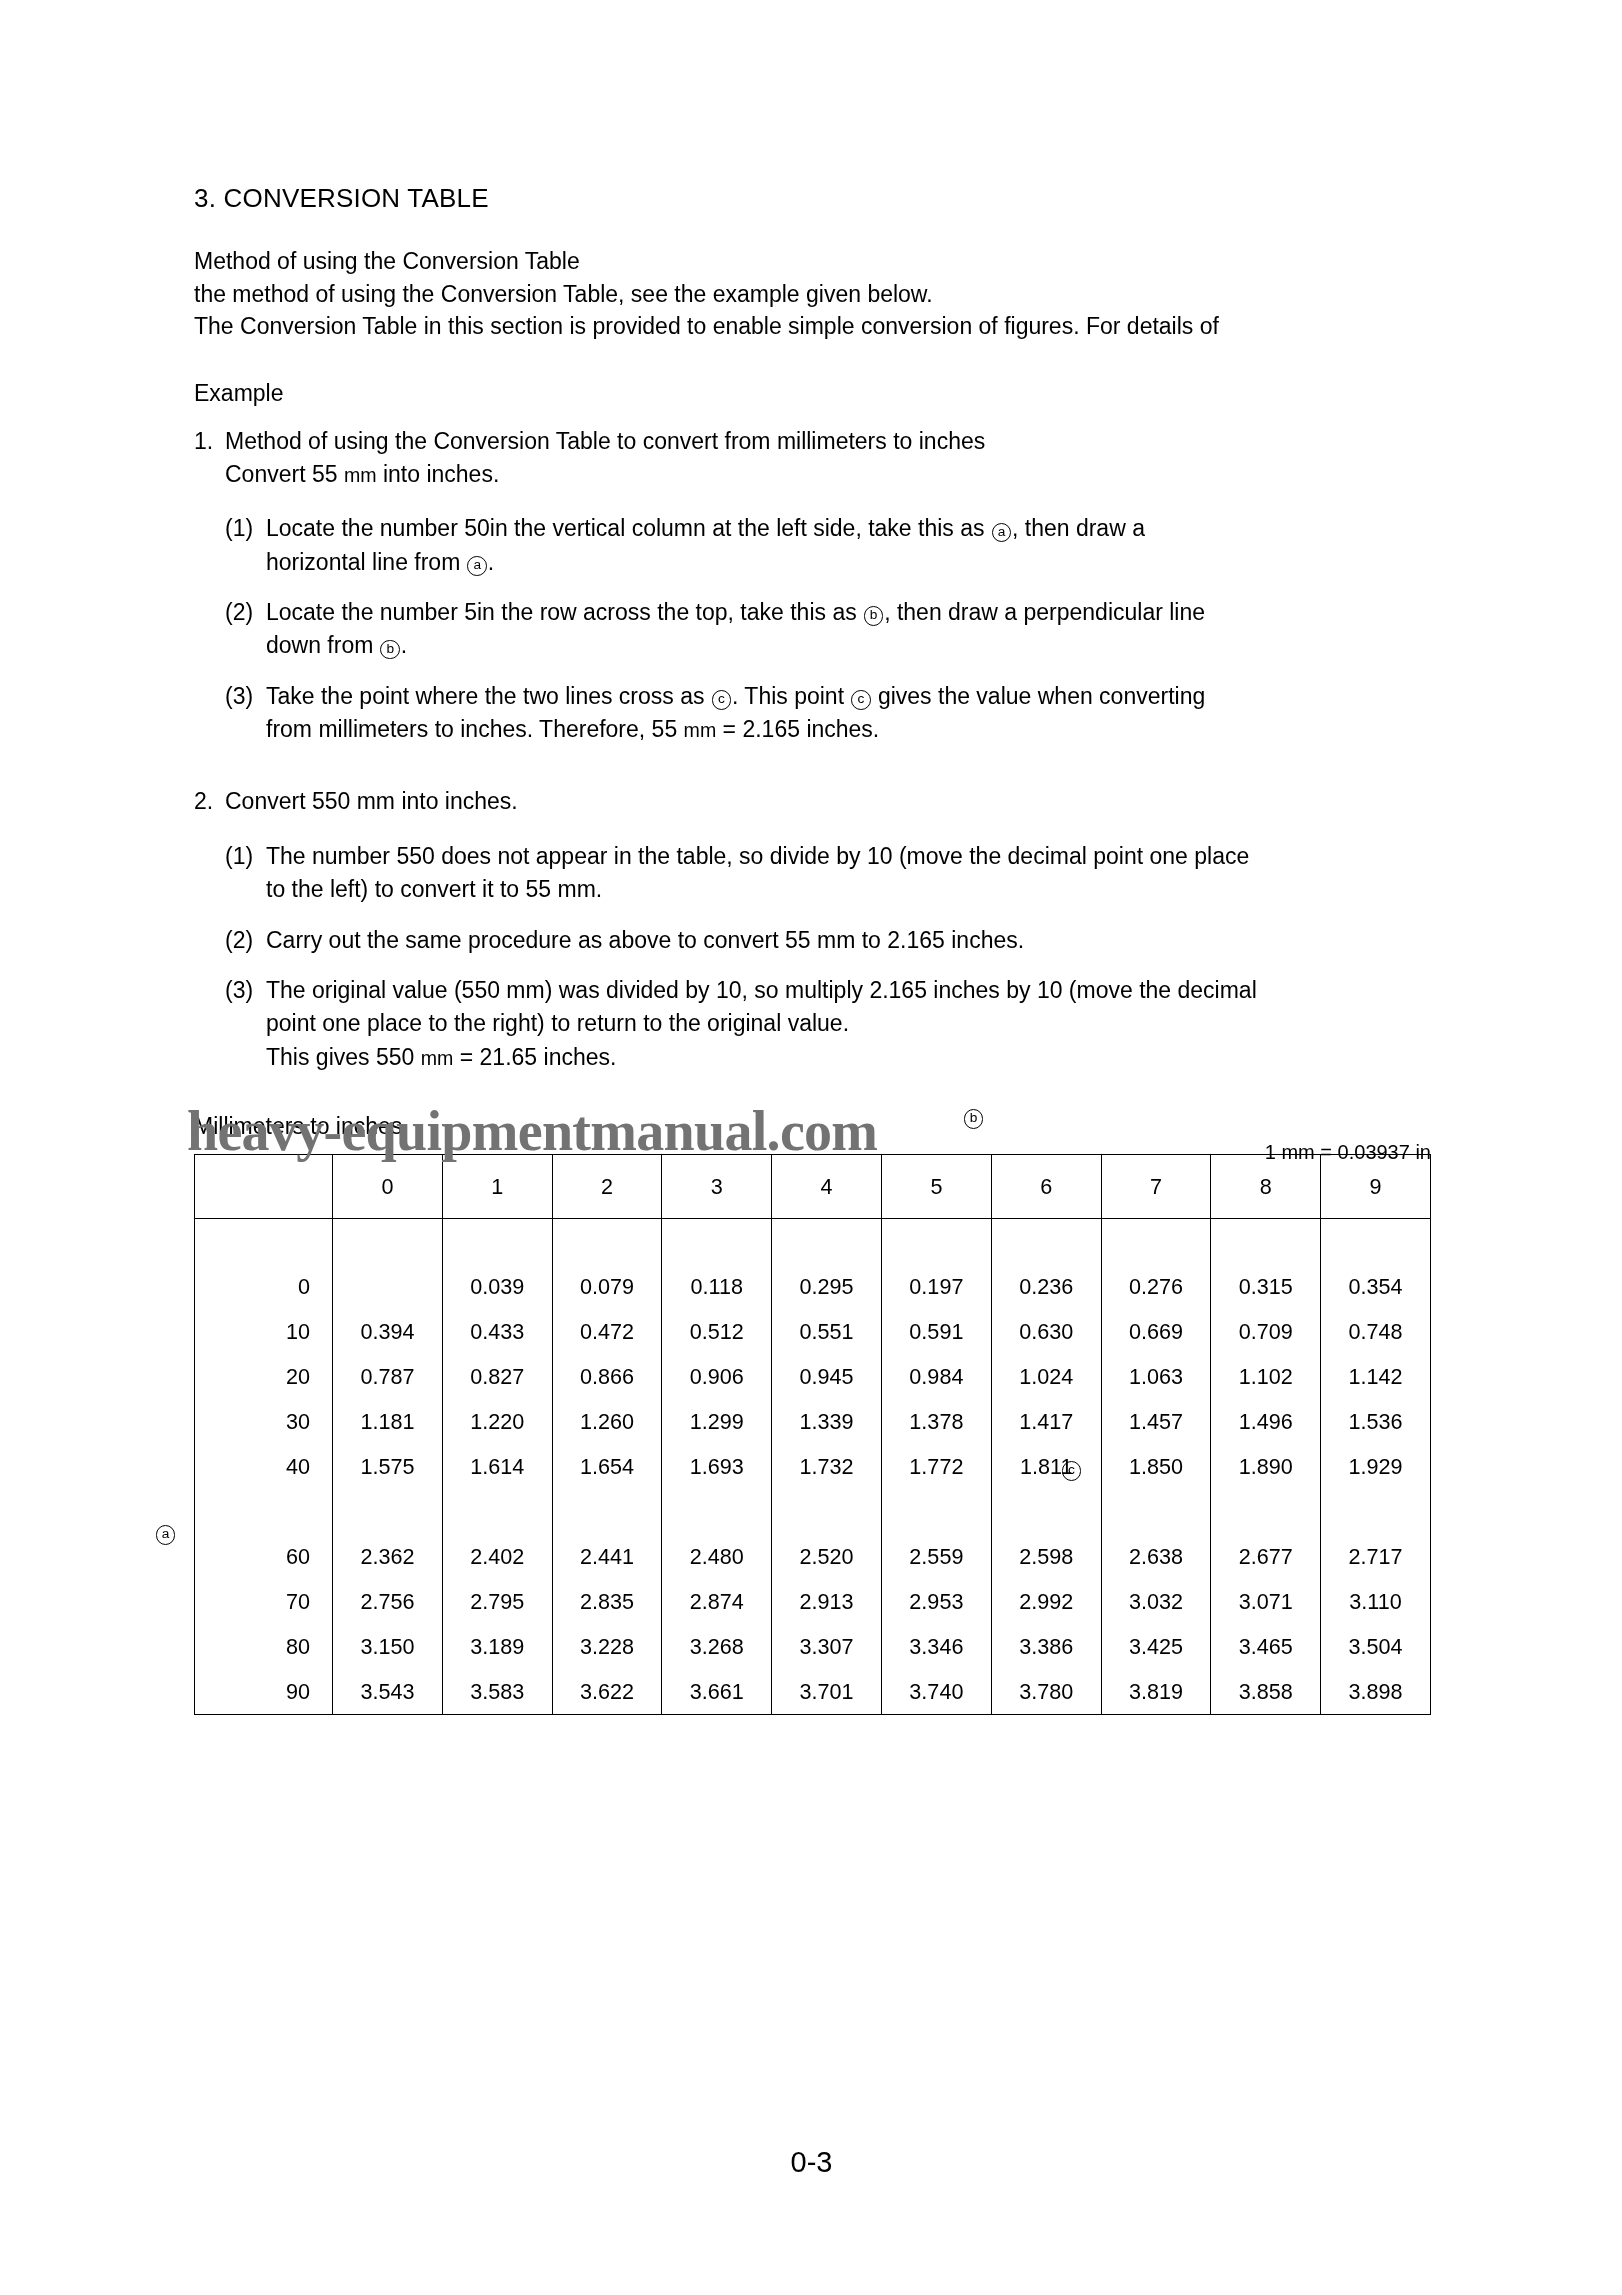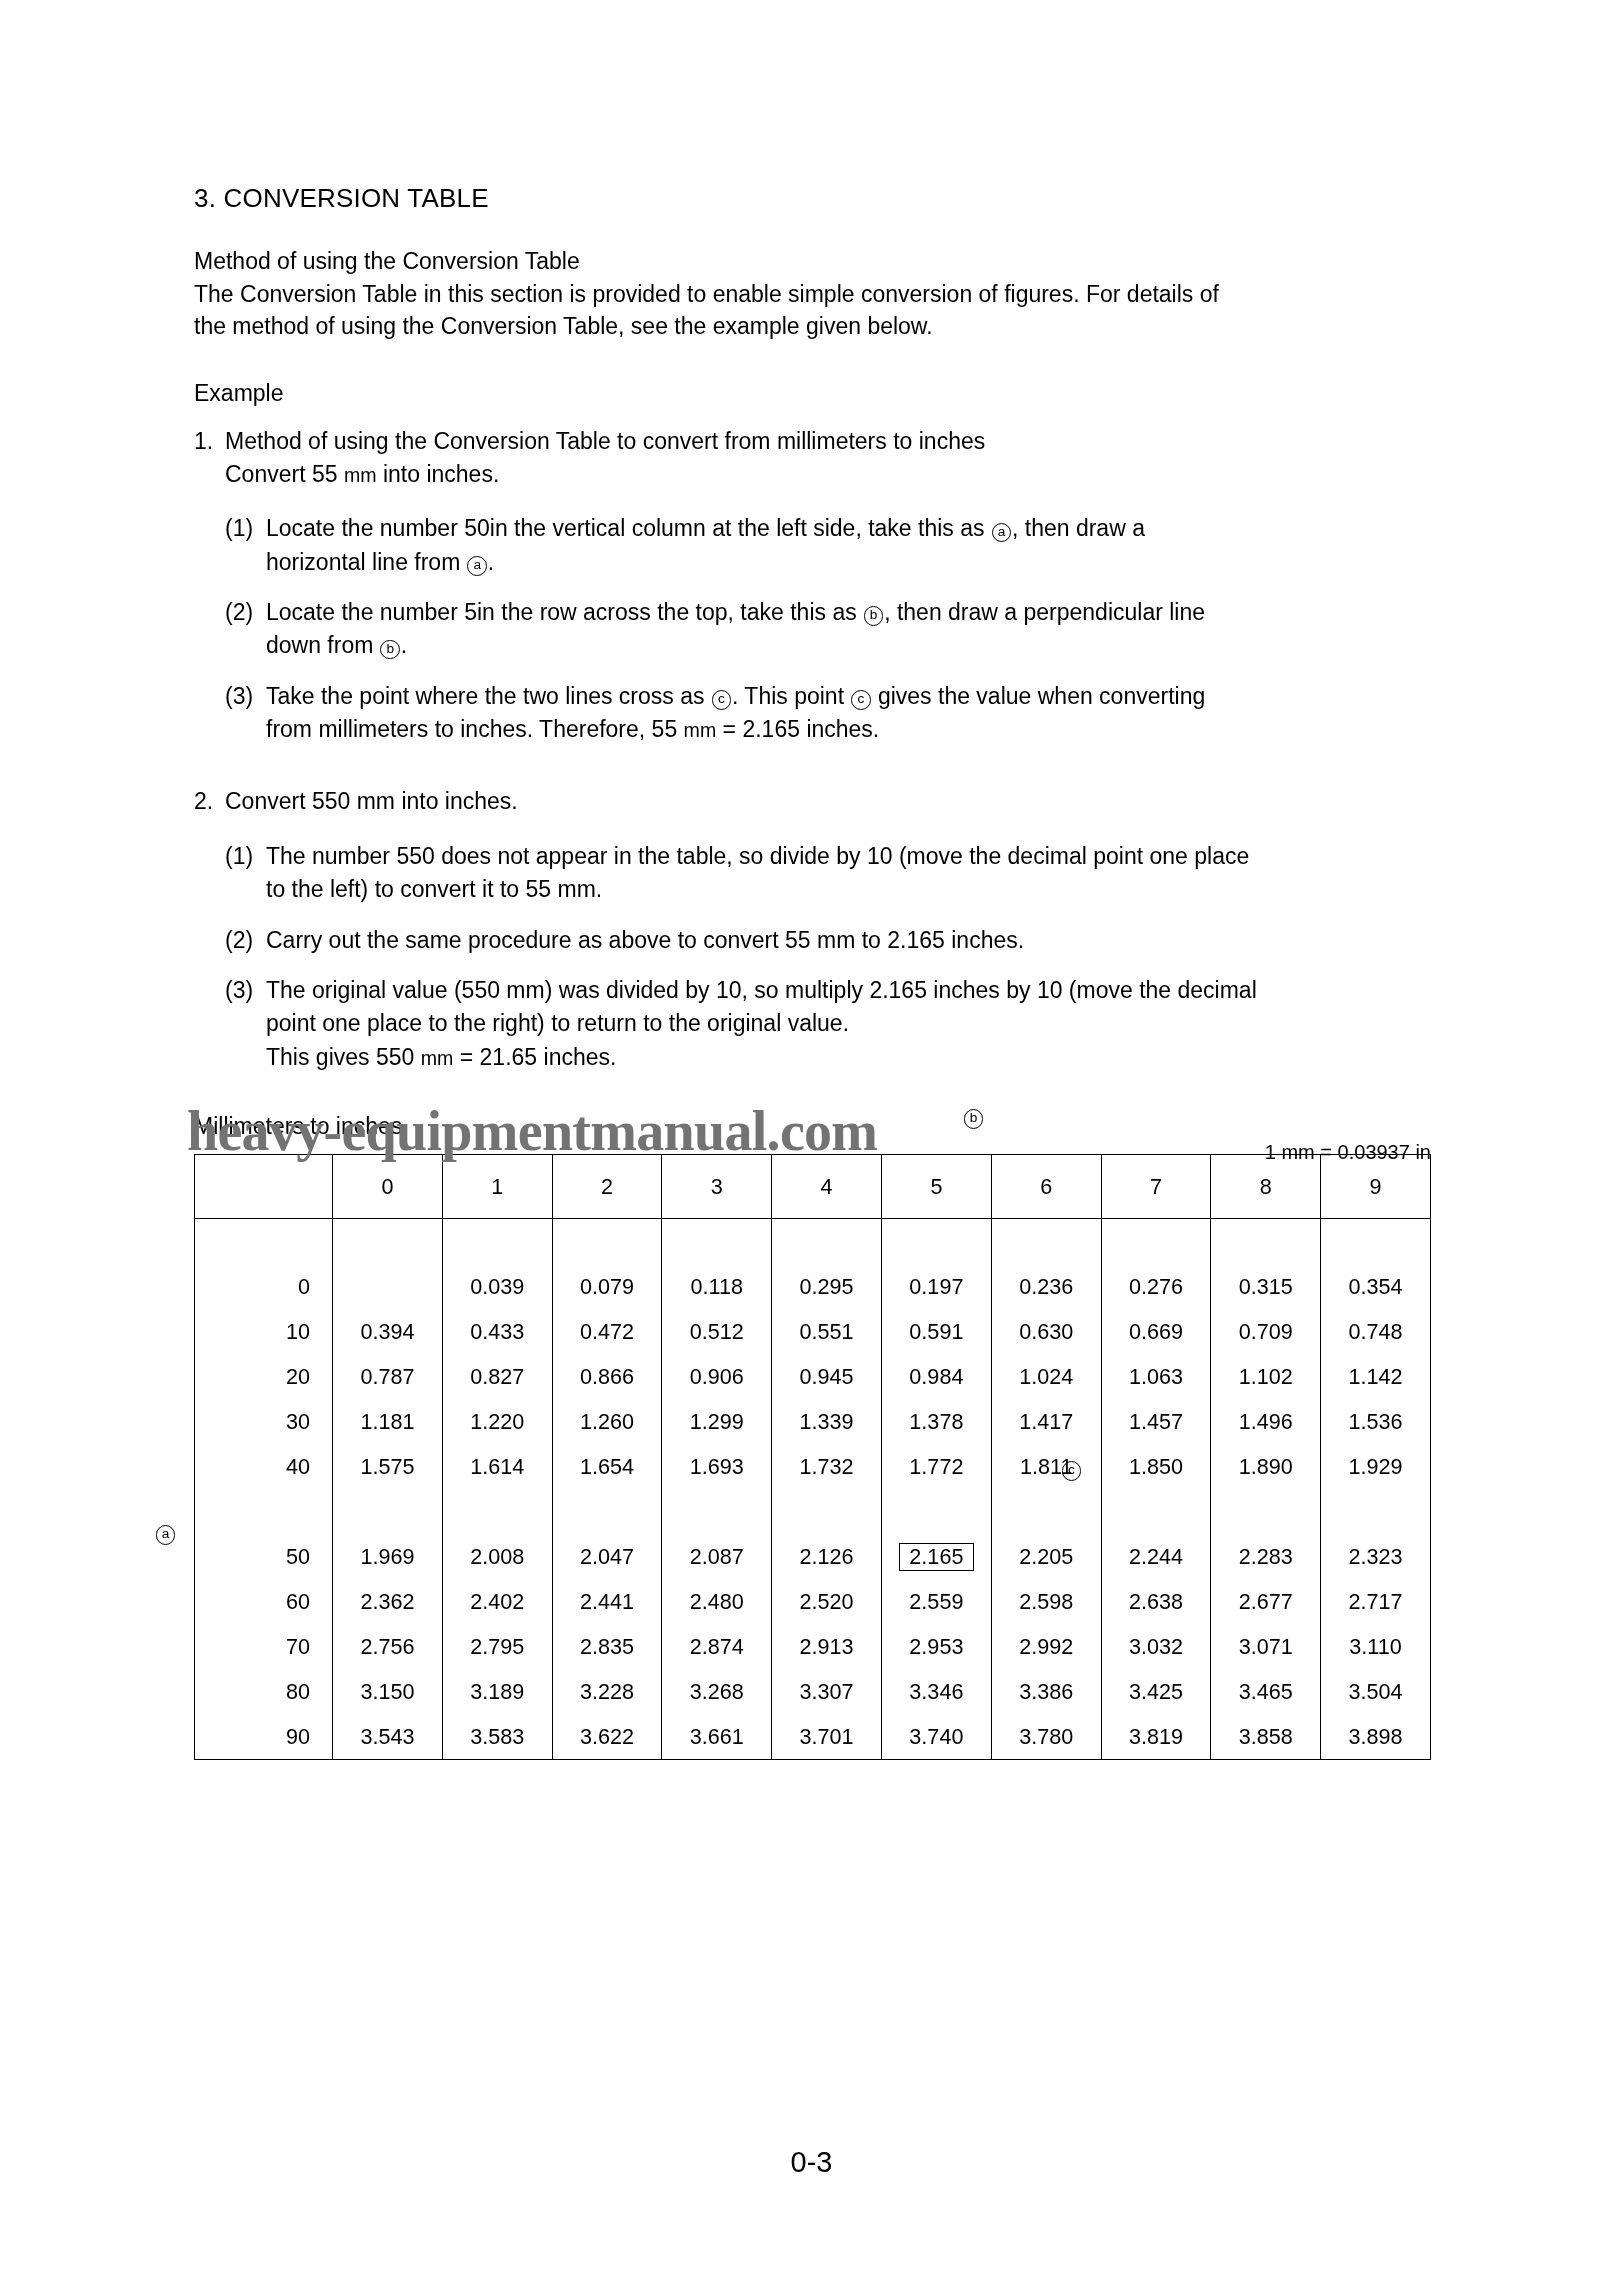--- a/index.html
+++ b/index.html
@@ -181,22 +181,22 @@
 </head>
 <body>
 
 <div class="page">
 
   <div class="content">
 
     <h1 class="section-title">3.  CONVERSION TABLE</h1>
 
     <p class="para tight">Method of using the Conversion Table</p>
+    <p class="para">the method of using the Conversion Table, see the example given below.</p>
     <p class="para tight">The Conversion Table in this section is provided to enable simple conversion of figures.   For details of</p>
-    <p class="para">the method of using the Conversion Table, see the example given below.</p>
 
     <div class="spacer-lg"></div>
 
     <p class="example-head">Example</p>
 
     <div class="numbered">
       <span class="num">1.</span>
       <span class="body">Method of using the Conversion Table to convert from millimeters to inches</span>
     </div>
 
@@ -377,33 +377,20 @@
               <td class="vr"></td>
             <td class="vr"></td>
               <td class="vr"></td>
               <td class="vr"></td>
             <td class="vr"></td>
               <td class="vr"></td>
               <td class="vr"></td>
             <td></td>
           </tr>
 
-          <tr>
-            <td class="rowhead vr">50</td>
-            <td class="vr">1.969</td>
-            <td class="vr">2.008</td>
-            <td class="vr">2.047</td>
-            <td class="vr">2.087</td>
-            <td class="vr">2.126</td>
-            <td class="vr cell-c"><span class="box">2.165</span></td>
-            <td class="vr">2.205</td>
-            <td class="vr">2.244</td>
-            <td class="vr">2.283</td>
-            <td>2.323</td>
-          </tr>
 
           <tr>
             <td class="rowhead vr">60</td>
             <td class="vr">2.362</td>
             <td class="vr">2.402</td>
             <td class="vr">2.441</td>
             <td class="vr">2.480</td>
             <td class="vr">2.520</td>
             <td class="vr">2.559</td>
             <td class="vr">2.598</td>

